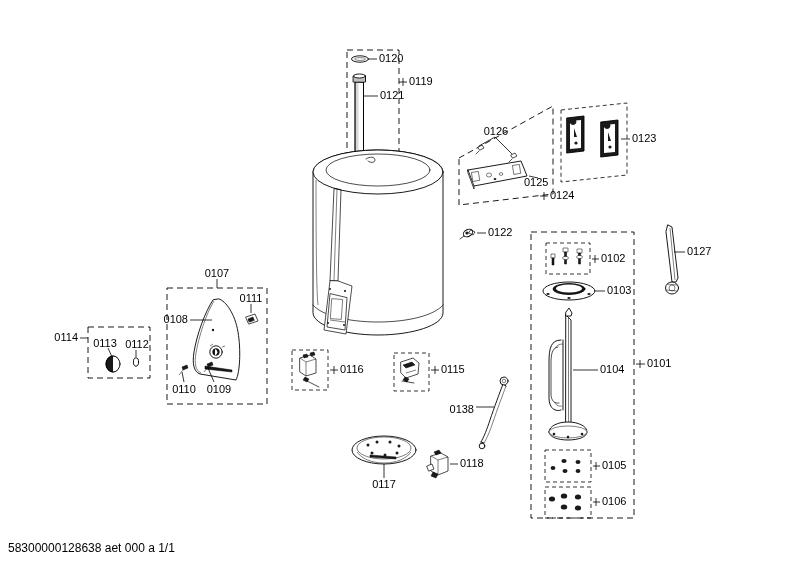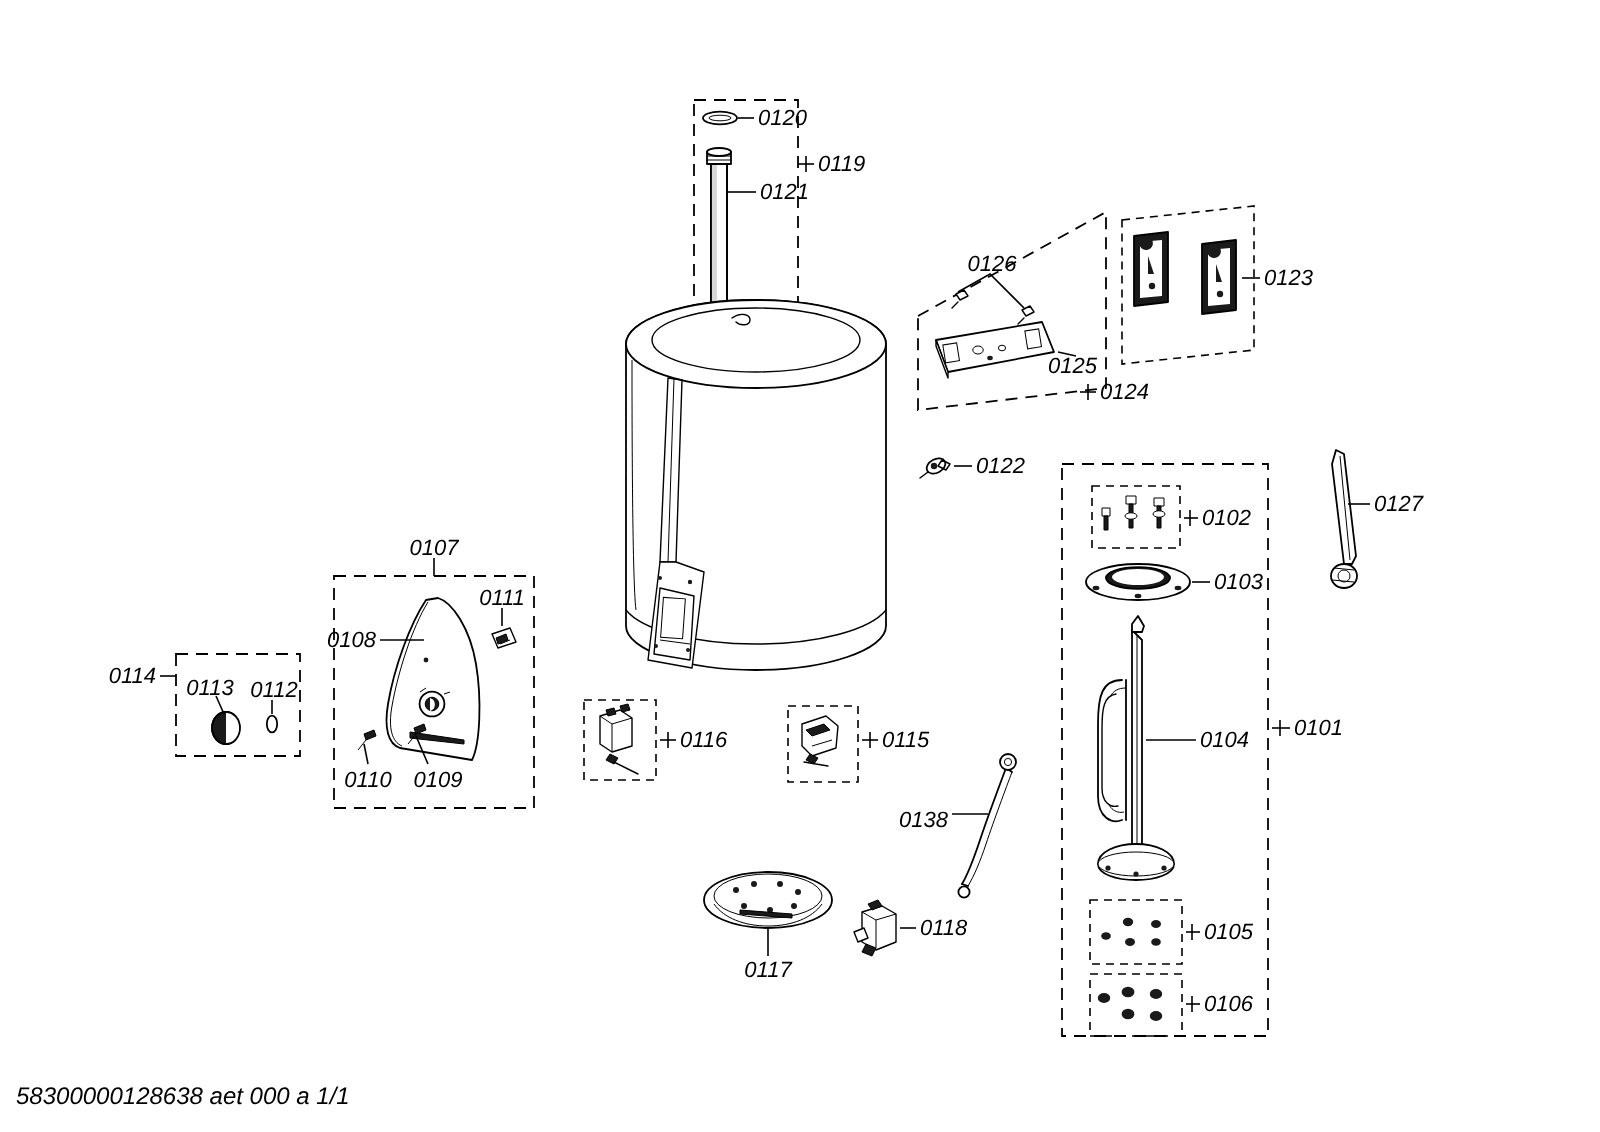--- a/index.html
+++ b/index.html
@@ -9,21 +9,20 @@
   }
   body {
     font-family: "Liberation Sans", sans-serif;
   }
   #sheet {
     position: relative;
     width: 800px;
     height: 566px;
     background: #ffffff;
     overflow: hidden;
-    font-style: italic;
   }
   #diagram {
     position: absolute;
     left: 0;
     top: 0;
     width: 800px;
     height: 566px;
     display: block;
   }
   .callout {

